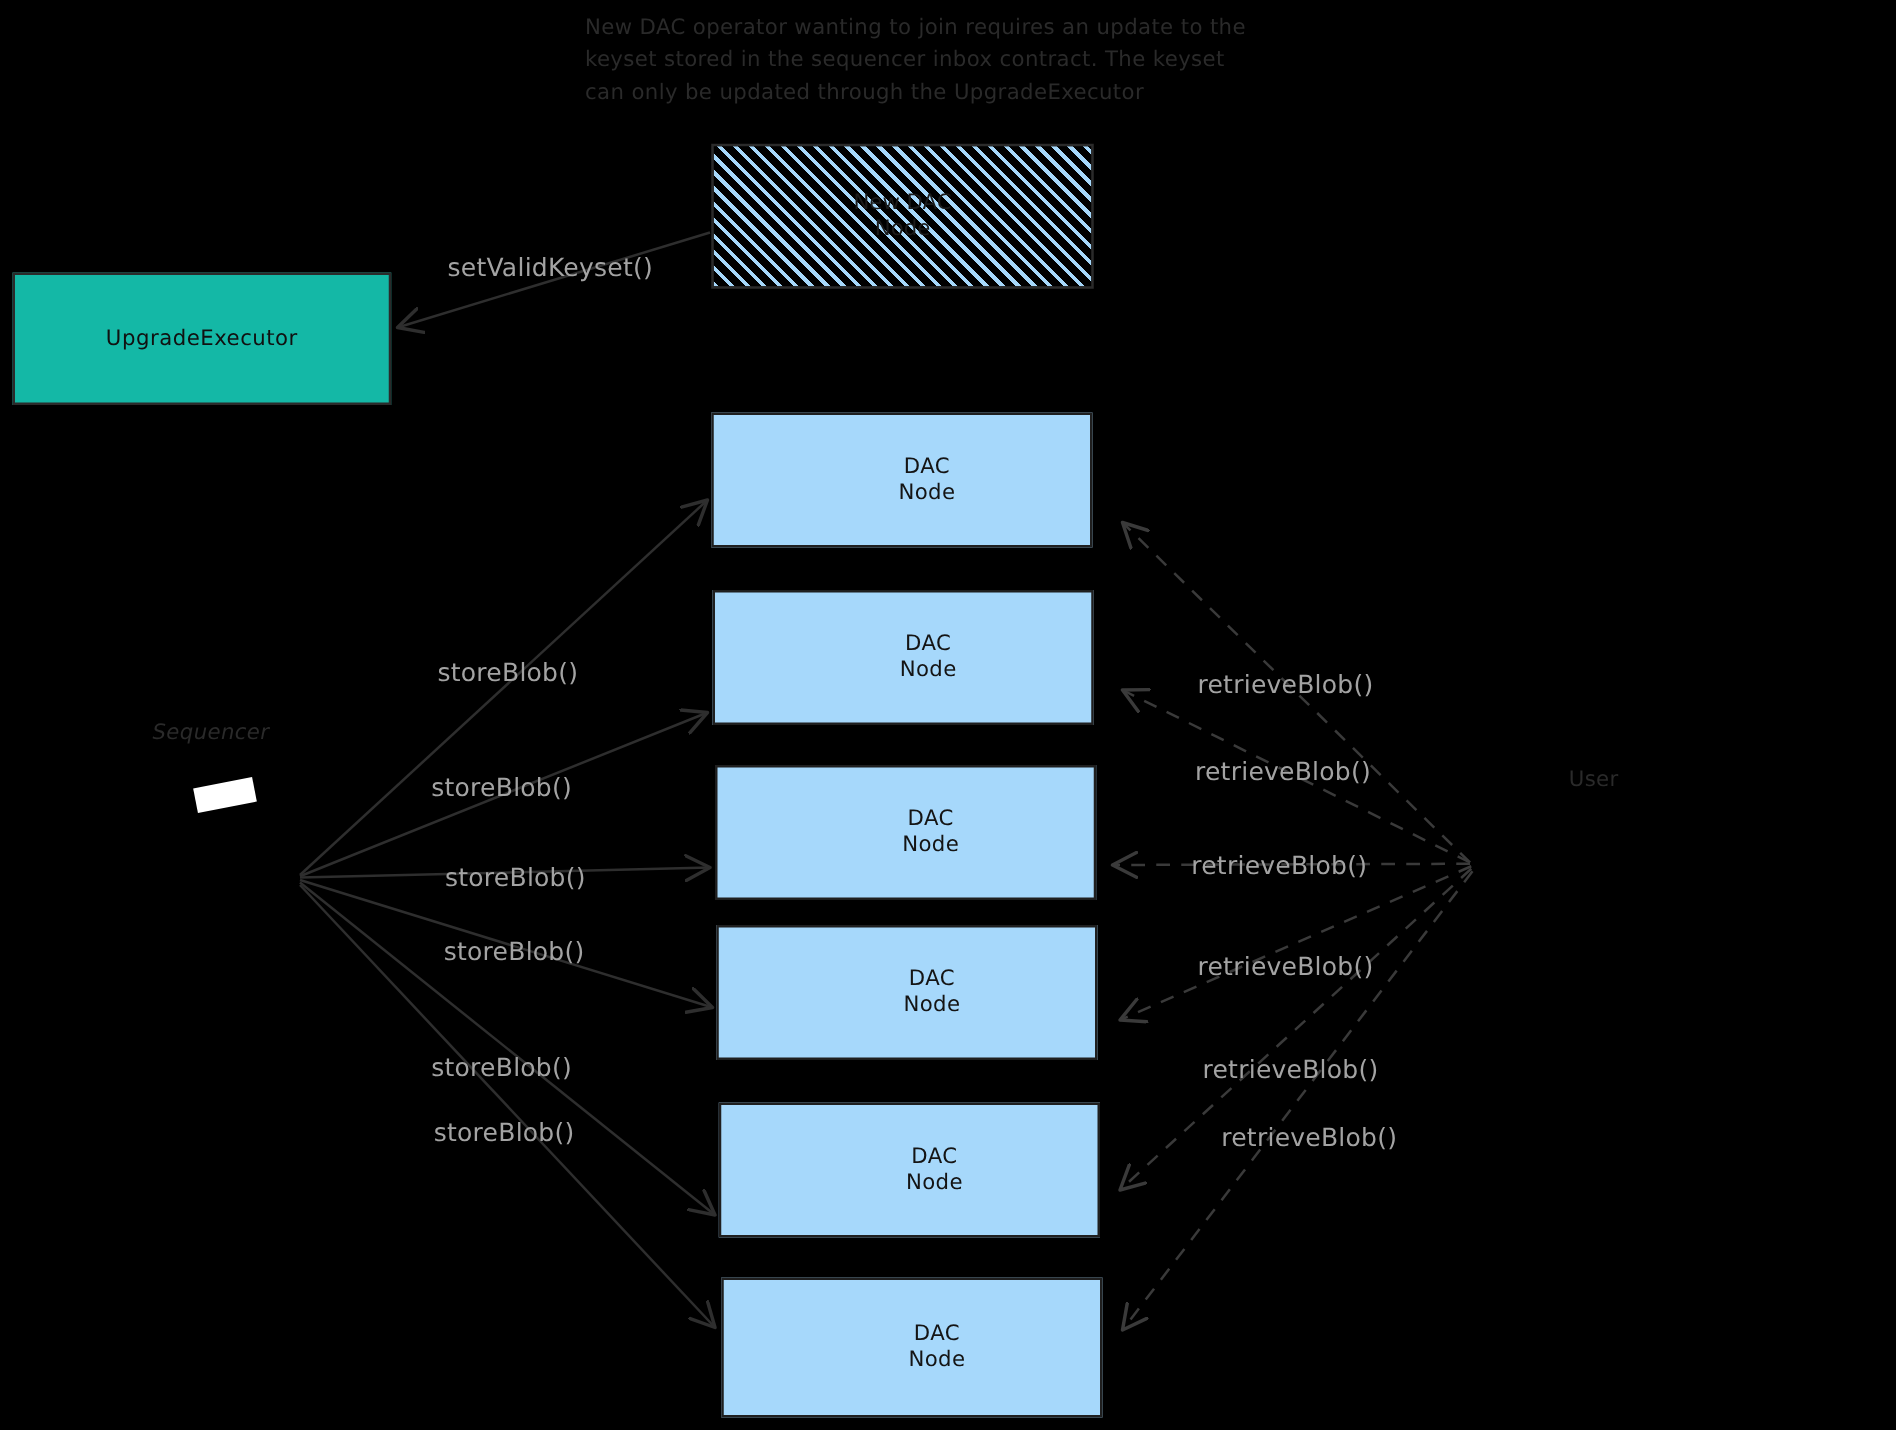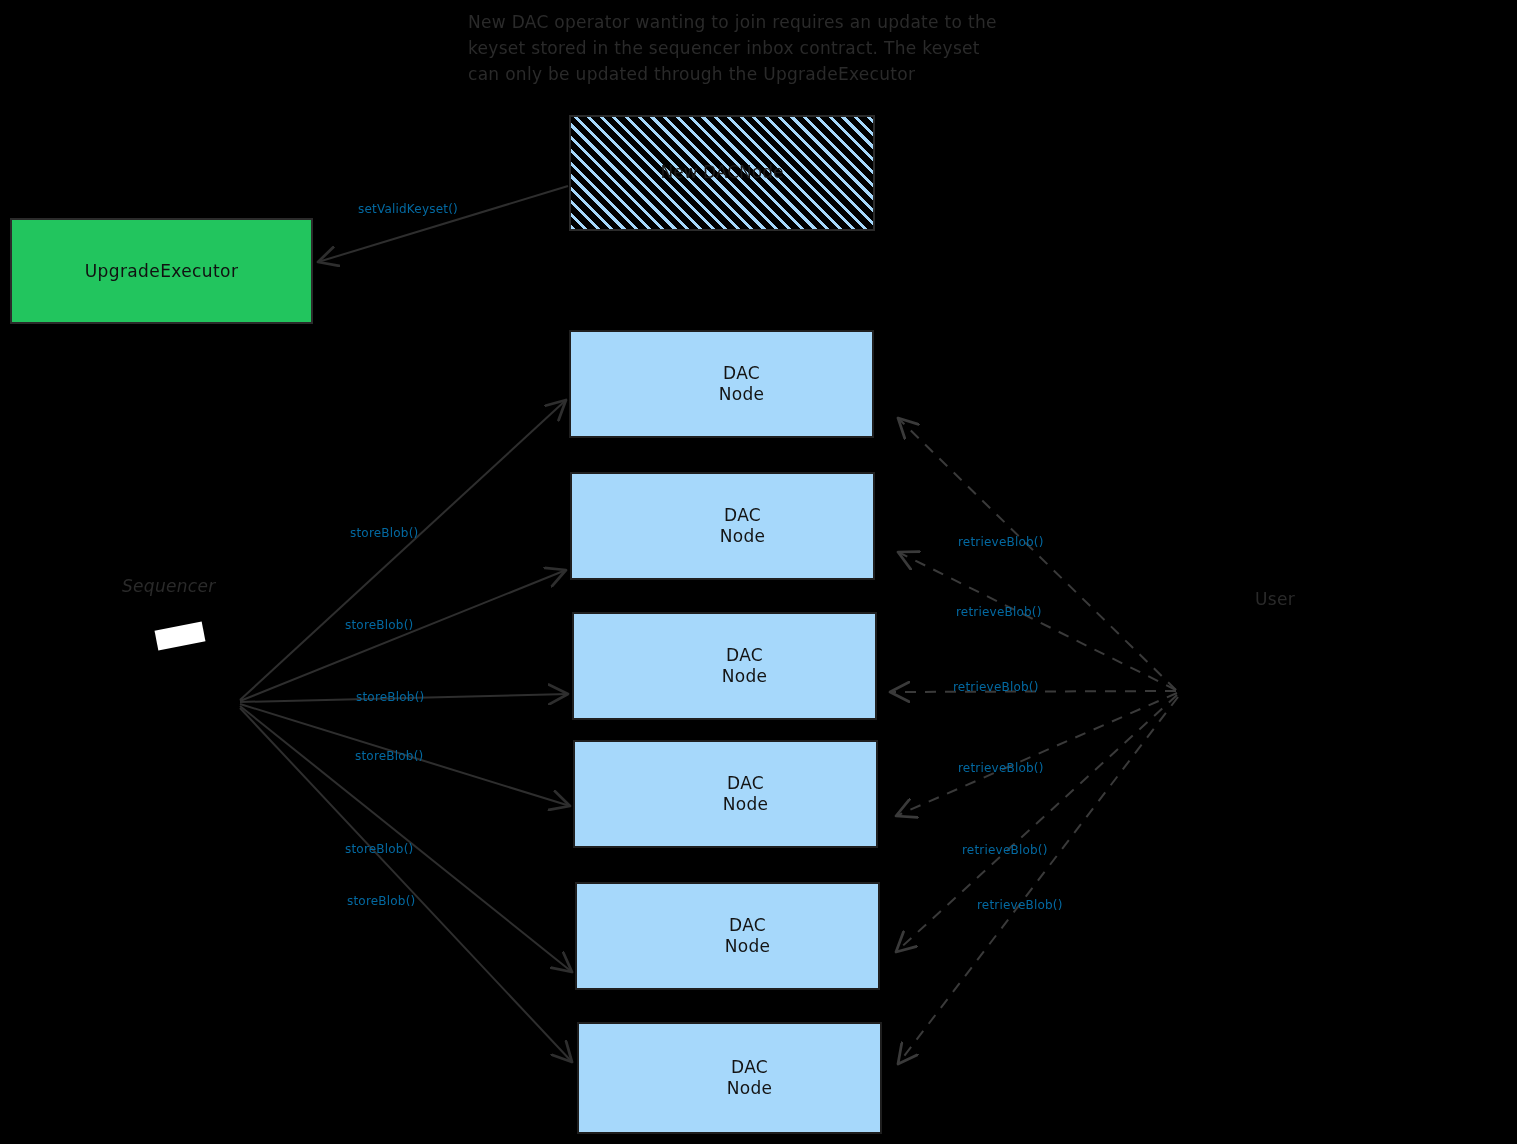--- a/index.html
+++ b/index.html
@@ -37,35 +37,35 @@
     line-height: 1.22;
     color: #141414;
     font-size: 17px;
     letter-spacing: 0.3px;
     padding-left: 40px;
   }
   .node-box span { display: block; }
   .exec-box {
     position: absolute;
     box-sizing: border-box;
-    background: #22c55e;
+    background: #14b8a6;
     border: 2px solid #2b2b2b;
     display: flex;
     align-items: center;
     justify-content: center;
     color: #111111;
     font-size: 17px;
     letter-spacing: 0.4px;
   }
   .hatch-box {
     position: absolute;
     box-sizing: border-box;
     border: 2px solid #2b2b2b;
     display: flex;
-    flex-direction: row;
+    flex-direction: column;
     align-items: center;
     justify-content: center;
     color: #1b1b1b;
     font-size: 17px;
     line-height: 1.25;
     background-color: #000000;
     background-image: repeating-linear-gradient(
         45deg,
         #a6d8fb 0px, #a6d8fb 3px,
         #000000 3px, #000000 9px);
@@ -74,22 +74,22 @@
   .annot {
     position: absolute;
     color: #2a2a2a;
     font-size: 17px;
     line-height: 1.52;
     letter-spacing: 0.3px;
     white-space: pre-line;
   }
   .edge-label {
     position: absolute;
-    color: #0369a1;
-    font-size: 12px;
+    color: #a3a3a3;
+    font-size: 20px;
     letter-spacing: 0.2px;
     white-space: nowrap;
   }
   .small-label {
     position: absolute;
     color: #2a2a2a;
     font-size: 17px;
     letter-spacing: 0.3px;
     white-space: nowrap;
   }
@@ -202,21 +202,21 @@
   </div>
 
   <div class="node-box" style="left:577px; top:1022px; width:305px; height:112px;">
     <span>DAC</span>
     <span>Node</span>
   </div>
 
   <div class="small-label" style="left:122px; top:576px;font-style:italic;">Sequencer</div>
   <div class="seq-icon"></div>
 
-  <div class="small-label" style="left:1255px; top:589px;">User</div>
+  <div class="small-label" style="left:1255px; top:614px;">User</div>
 
 
 
   <div class="edge-label" style="left:350px; top:526px;">storeBlob()</div>
   <div class="edge-label" style="left:345px; top:618px;">storeBlob()</div>
   <div class="edge-label" style="left:356px; top:690px;">storeBlob()</div>
   <div class="edge-label" style="left:355px; top:749px;">storeBlob()</div>
   <div class="edge-label" style="left:345px; top:842px;">storeBlob()</div>
   <div class="edge-label" style="left:347px; top:894px;">storeBlob()</div>
 

